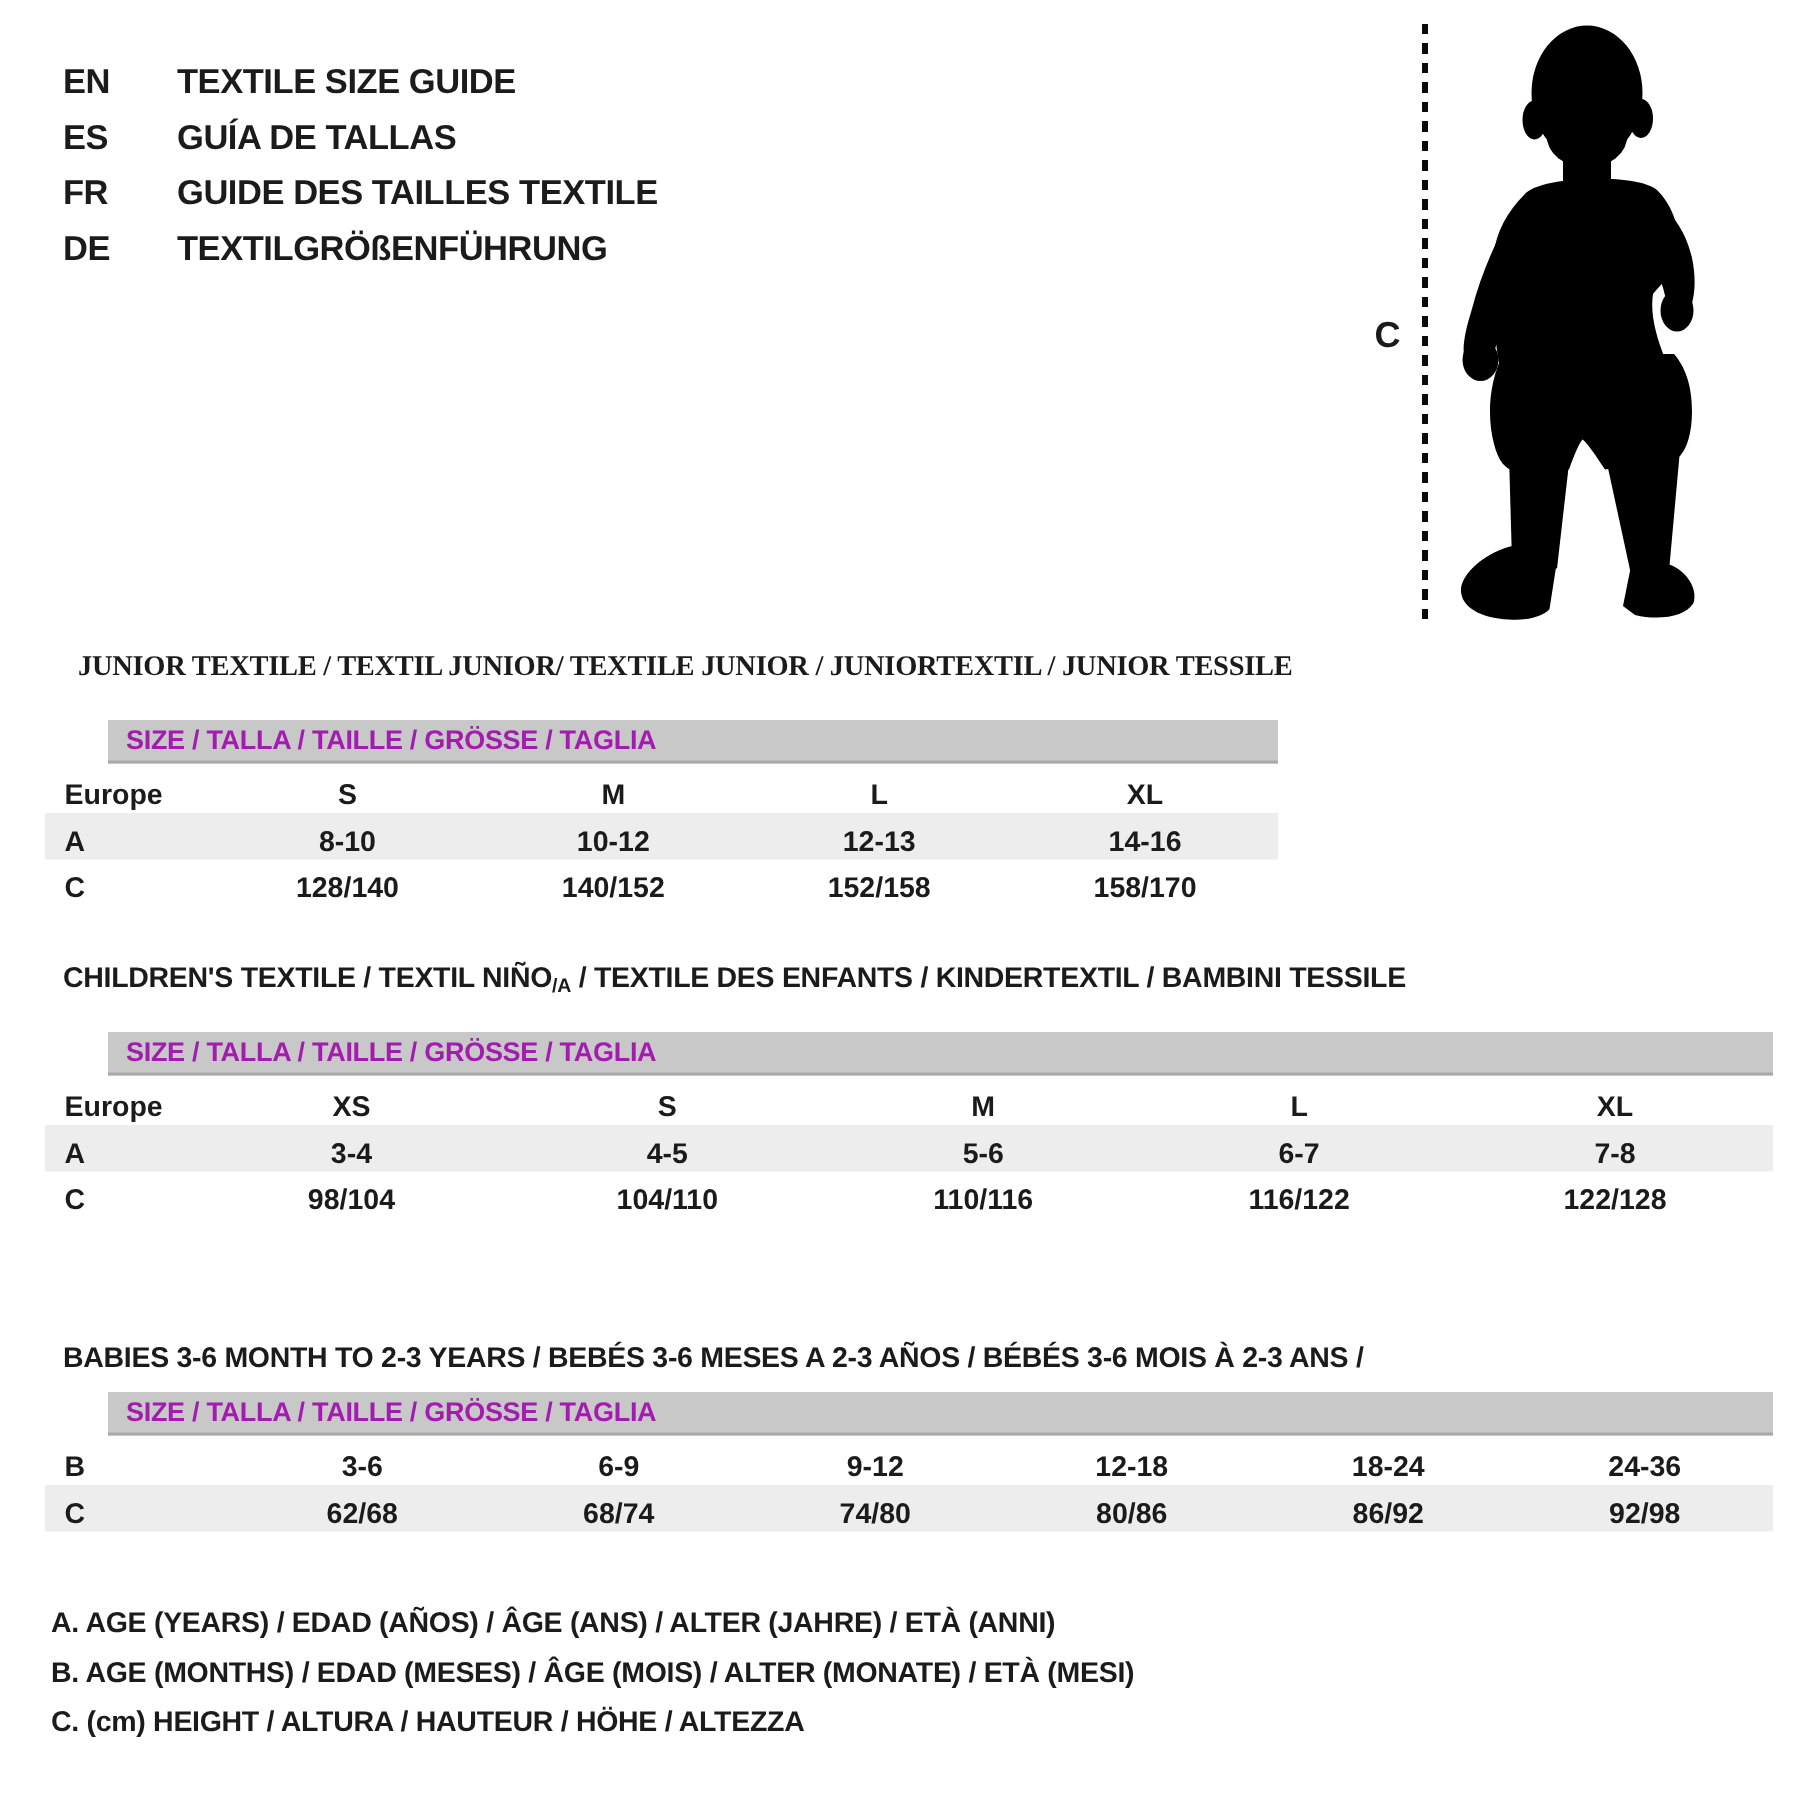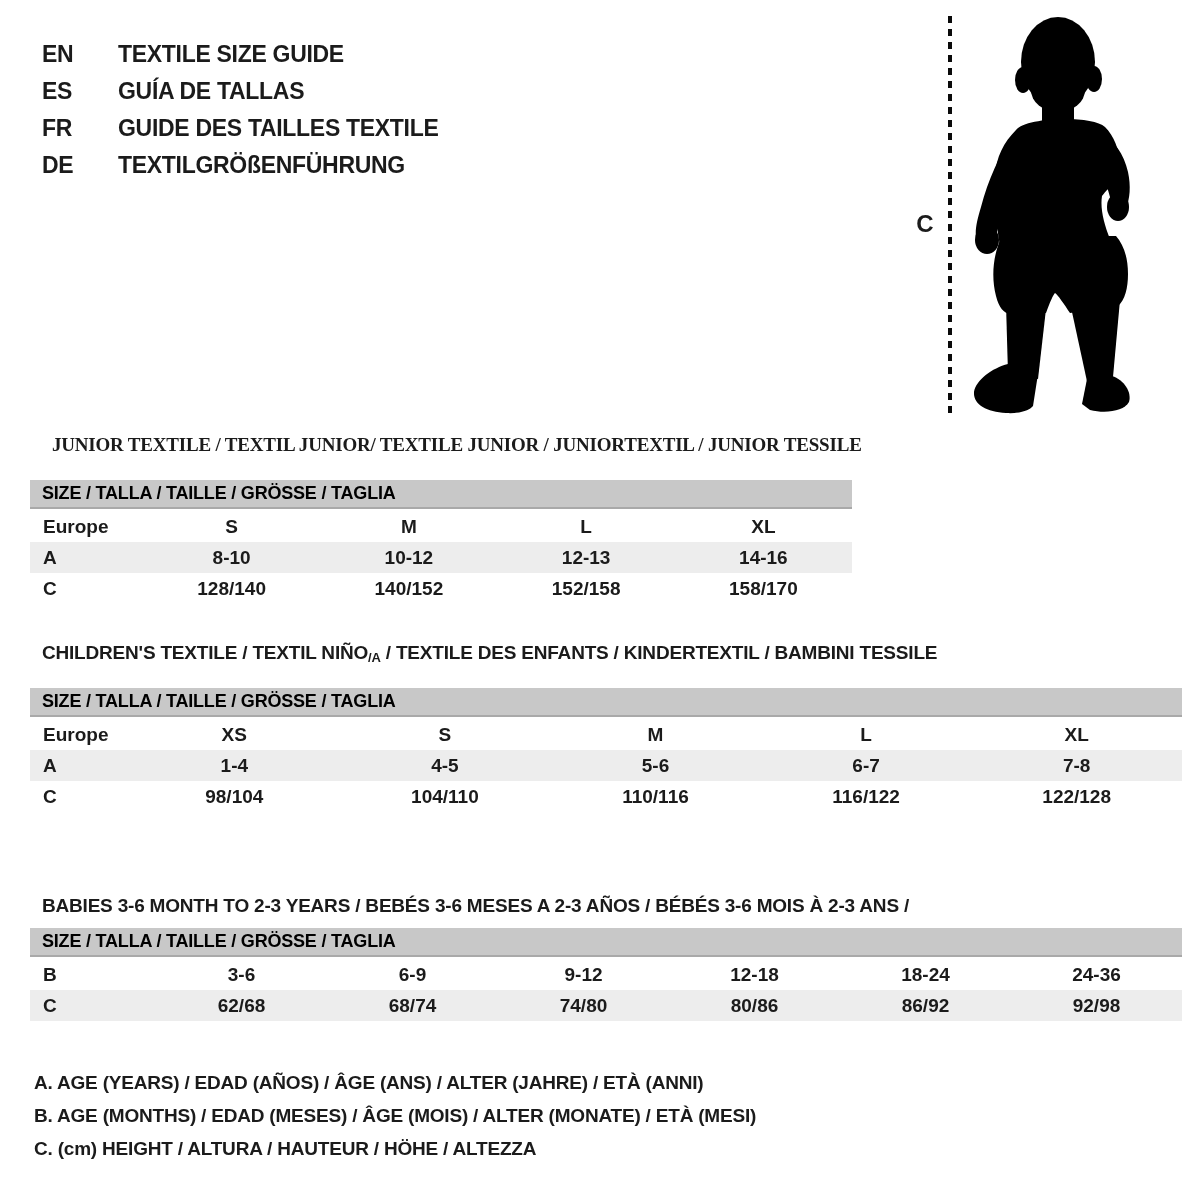--- a/index.html
+++ b/index.html
@@ -23,24 +23,24 @@
   .silhouette{left:962px;top:14px;}
 
   
   .section-title{font-size:19px;font-weight:700;letter-spacing:-0.2px;white-space:nowrap;}
   .title-sub{font-size:13px;vertical-align:-3px;}
   .two-line div{line-height:35px;}
 
   
   .tbl{box-sizing:border-box;}
   .size-bar{height:29px;line-height:27px;background:#c8c8c8;border-bottom:2px solid #a9a9a9;
-    color:#000000;font-size:18px;font-weight:700;padding-left:12px;box-sizing:border-box;
-    letter-spacing:-0.2px;white-space:nowrap;}
+    color:#a21caf;font-size:18px;font-weight:700;padding-left:12px;box-sizing:border-box;
+    letter-spacing:-0.2px;white-space:nowrap;margin-left:42px;}
   .gap{height:2px;}
-  .trow{display:flex;height:31px;align-items:center;font-size:19px;font-weight:700;}
+  .trow{display:flex;height:31px;align-items:flex-end;font-size:19px;font-weight:700;}
   .trow.stripe{background:#ededed;}
   .lbl{box-sizing:border-box;padding-left:13px;white-space:nowrap;}
   .cols4 .lbl{flex:0 0 113px;width:113px;}
   .cols5 .lbl{flex:0 0 99px;width:99px;}
   .cols6 .lbl{flex:0 0 126px;width:126px;}
   .cell{flex:1;text-align:center;white-space:nowrap;}
 
   
   .legend div{line-height:33px;font-size:19px;font-weight:700;letter-spacing:-0.2px;white-space:nowrap;}
 </style>
@@ -126,21 +126,21 @@
   <div class="trow">
     <span class="lbl">Europe</span>
     <span class="cell">XS</span>
     <span class="cell">S</span>
     <span class="cell">M</span>
     <span class="cell">L</span>
     <span class="cell">XL</span>
   </div>
   <div class="trow stripe">
     <span class="lbl">A</span>
-    <span class="cell">1-4</span>
+    <span class="cell">3-4</span>
     <span class="cell">4-5</span>
     <span class="cell">5-6</span>
     <span class="cell">6-7</span>
     <span class="cell">7-8</span>
   </div>
   <div class="trow">
     <span class="lbl">C</span>
     <span class="cell">98/104</span>
     <span class="cell">104/110</span>
     <span class="cell">110/116</span>

